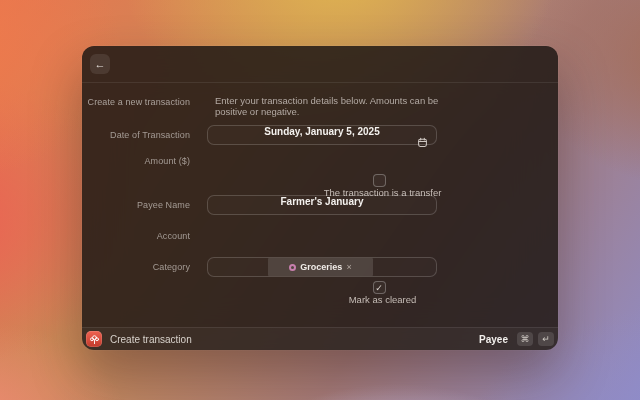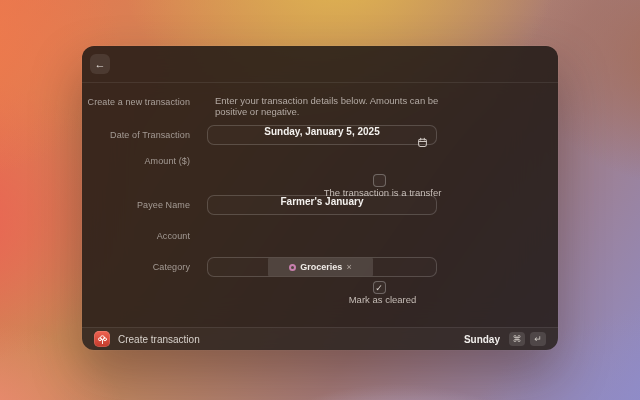--- a/index.html
+++ b/index.html
@@ -79,21 +79,21 @@
   .tag-dot { width:7px; height:7px; border-radius:50%; border:2px solid #c77fae; flex:0 0 7px; }
   .tag-text { font-size:9px; font-weight:bold; color:#f0ece8; }
   .tag-x { font-size:9px; color:#b3aaa4; cursor:pointer; line-height:1; }
 
   .row.category-row { margin-bottom:4px; }
   .cleared-row { height:14px; }
 
   .modal-footer {
     flex:0 0 23px; height:23px; border-top:1px solid rgba(255,255,255,0.08);
     background:rgba(255,255,255,0.03);
-    display:flex; align-items:center; padding:0 12px; gap:8px;
+    display:flex; align-items:center; padding:0 4px; gap:8px;
   }
   .app-logo {
     width:16px; height:16px; border-radius:5px; flex:0 0 16px;
     background:linear-gradient(180deg,#ef6352,#c23a2b);
     display:flex; align-items:center; justify-content:center;
     box-shadow:inset 0 0 0 0.5px rgba(255,255,255,0.25);
   }
   .footer-title { font-size:10px; color:#d8d2cc; }
   .footer-right { margin-left:auto; display:flex; align-items:center; gap:5px; }
   .submit { font-size:10px; font-weight:bold; color:#f2efec; cursor:pointer; margin-right:4px; }
@@ -187,20 +187,20 @@
       <span class="app-logo">
         <svg width="11" height="11" viewBox="0 0 24 24" fill="none" stroke="#ffffff" stroke-width="2" stroke-linecap="round">
           <circle cx="12" cy="8" r="4.2"></circle>
           <circle cx="6.5" cy="11.5" r="3.2"></circle>
           <circle cx="17.5" cy="11.5" r="3.2"></circle>
           <line x1="12" y1="13" x2="12" y2="21"></line>
         </svg>
       </span>
       <span class="footer-title">Create transaction</span>
       <span class="footer-right">
-        <span class="submit">Sunday</span>
+        <span class="submit">Payee</span>
         <span class="keycap">⌘</span>
         <span class="keycap">↵</span>
       </span>
     </div>
 
   </div>
 </div>
 
 </body></html>

